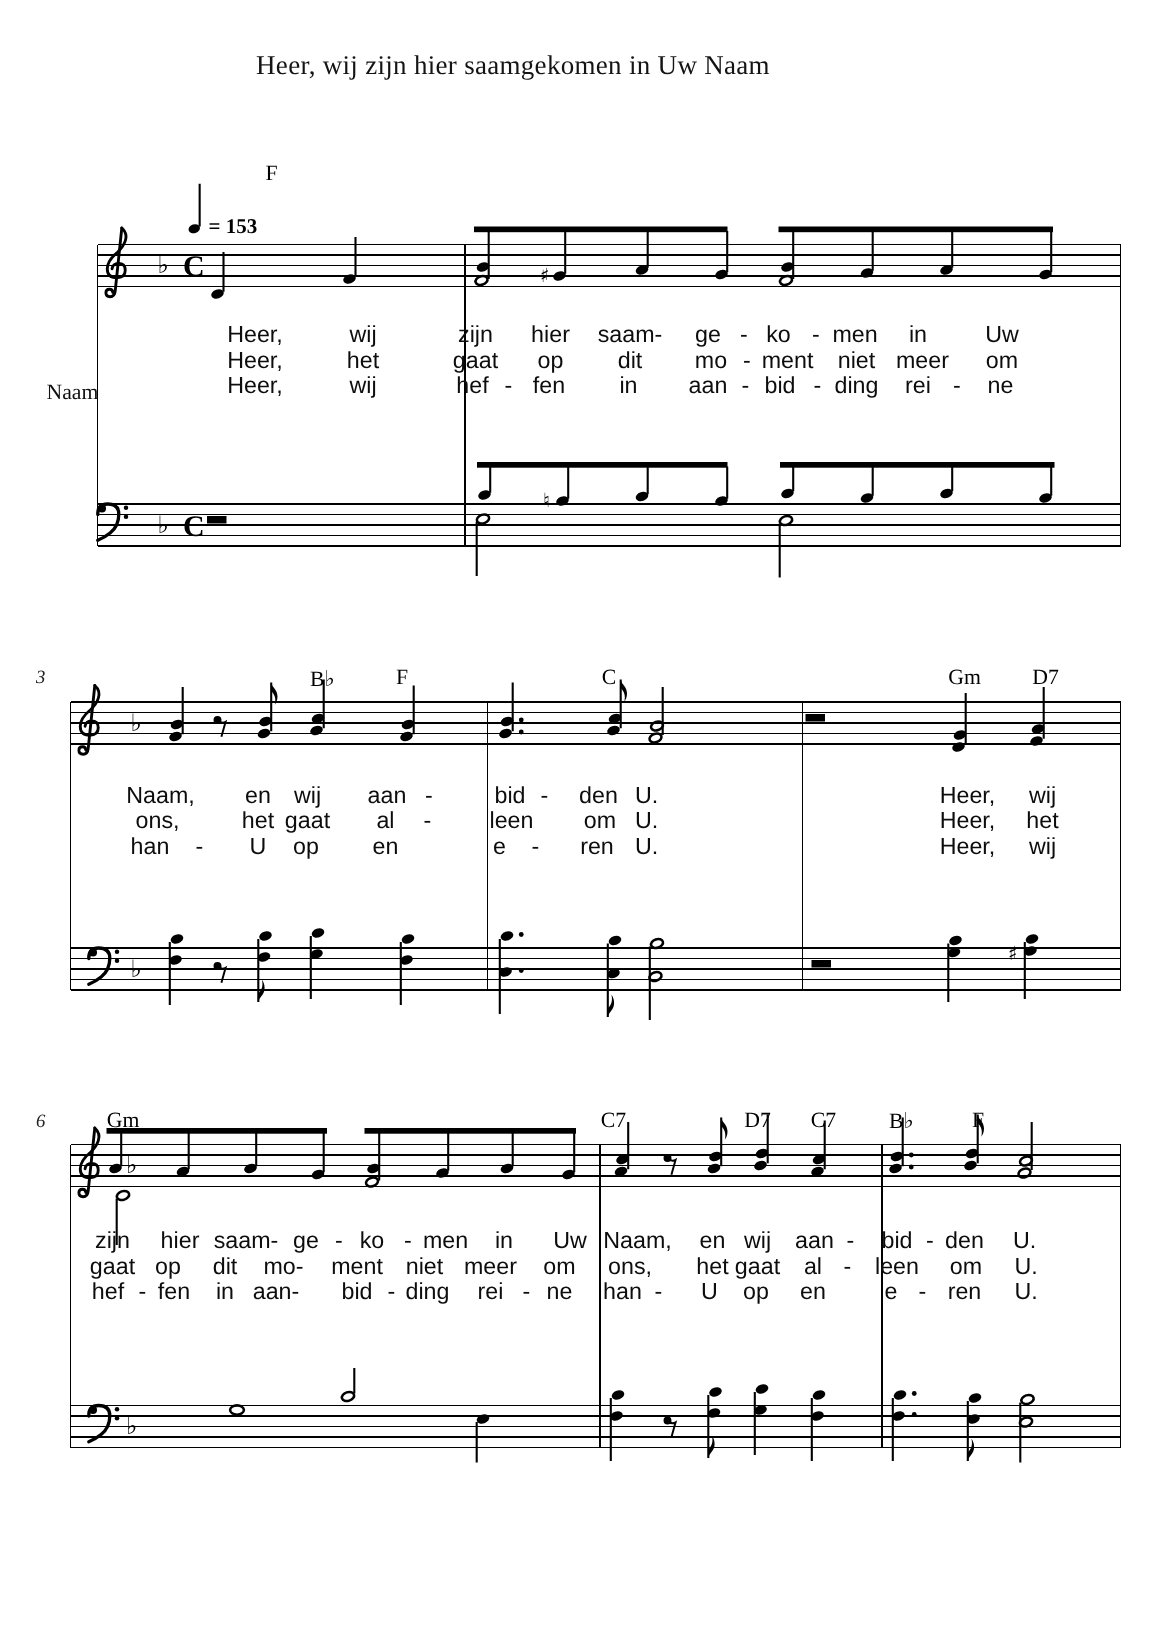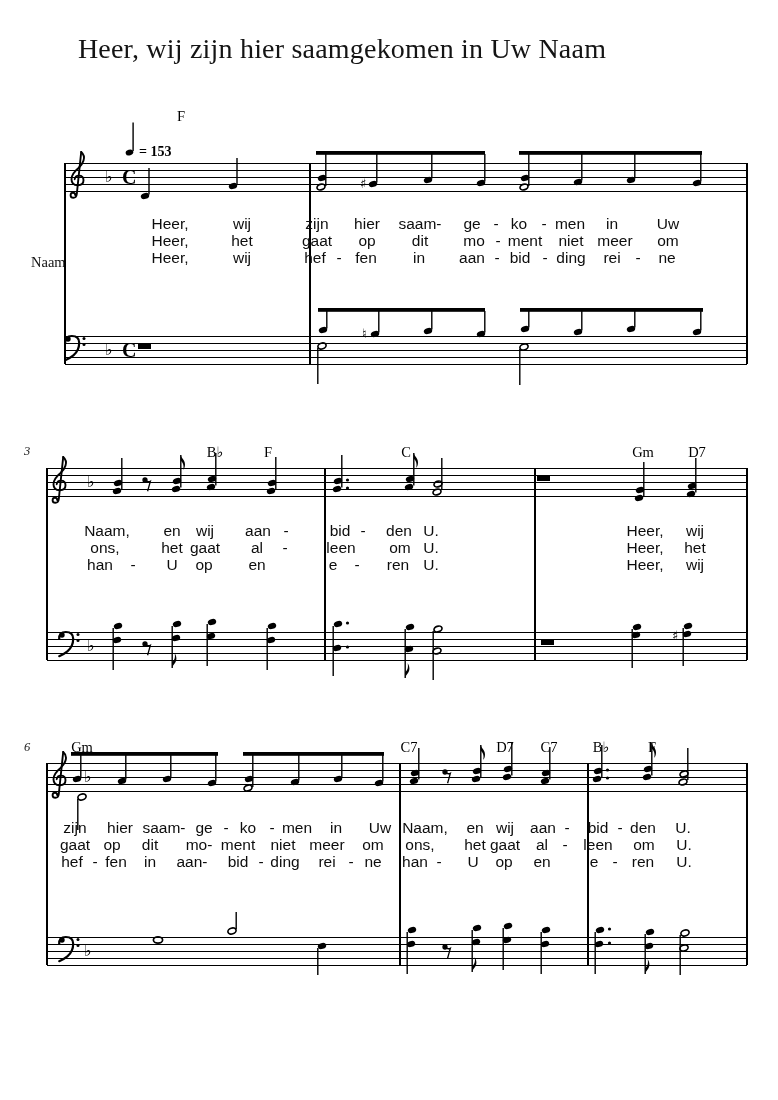--- a/index.html
+++ b/index.html
@@ -1,17 +1,17 @@
 <!DOCTYPE html>
 <html><head>
 <meta charset="utf-8">
 <style>
   html,body{margin:0;padding:0;background:#fff;}
   #page{position:relative;width:778px;height:1100px;background:#fff;font-family:"Liberation Serif",serif;overflow:hidden;}
-  #title{position:absolute;left:0;top:33px;width:684px;text-align:center;font-size:28px;color:#141414;letter-spacing:.2px;}
+  #title{position:absolute;left:0;top:33px;width:684px;text-align:center;font-size:18px;color:#141414;letter-spacing:.2px;}
   #instrument{position:absolute;left:31px;top:254px;font-size:14.5px;color:#111;}
   #tempo-text{position:absolute;left:139px;top:144px;font-size:14px;font-weight:bold;color:#000;}
   .mnum{position:absolute;font-size:12.5px;font-style:italic;color:#222;}
   .chord{position:absolute;transform:translateX(-50%);font-size:14.5px;color:#000;white-space:nowrap;}
   .lrow{position:absolute;left:0;width:652px;height:17px;}
   .syl{position:absolute;top:0;transform:translateX(-50%);font-family:"Liberation Sans",sans-serif;font-size:15.5px;color:#0d0d0d;white-space:nowrap;line-height:1.05;}
   svg{position:absolute;left:0;top:0;}
   .sl,.bl{stroke:#000;shape-rendering:crispEdges;}
   .sl{stroke-width:1;}
   .bl{stroke-width:1.3;}
@@ -490,40 +490,40 @@
       <span class="syl" style="left:567px">-</span>
       <span class="syl" style="left:598px">bid</span>
       <span class="syl" style="left:620px">-</span>
       <span class="syl" style="left:643px">den</span>
       <span class="syl" style="left:683px">U.</span>
   </div>
   <div class="lrow" style="top:837px">
     <span class="syl" style="left:75px">gaat</span>
       <span class="syl" style="left:112px">op</span>
       <span class="syl" style="left:150px">dit</span>
-      <span class="syl" style="left:199px">mo-</span>
+      <span class="syl" style="left:189px">mo-</span>
       <span class="syl" style="left:238px">ment</span>
       <span class="syl" style="left:283px">niet</span>
       <span class="syl" style="left:327px">meer</span>
       <span class="syl" style="left:373px">om</span>
       <span class="syl" style="left:420px">ons,</span>
       <span class="syl" style="left:475px">het</span>
       <span class="syl" style="left:505px">gaat</span>
       <span class="syl" style="left:542px">al</span>
       <span class="syl" style="left:565px">-</span>
       <span class="syl" style="left:598px">leen</span>
       <span class="syl" style="left:644px">om</span>
       <span class="syl" style="left:684px">U.</span>
   </div>
   <div class="lrow" style="top:854px">
     <span class="syl" style="left:72px">hef</span>
       <span class="syl" style="left:95px">-</span>
       <span class="syl" style="left:116px">fen</span>
       <span class="syl" style="left:150px">in</span>
-      <span class="syl" style="left:192px">aan-</span>
+      <span class="syl" style="left:184px">aan-</span>
       <span class="syl" style="left:238px">bid</span>
       <span class="syl" style="left:261px">-</span>
       <span class="syl" style="left:285px">ding</span>
       <span class="syl" style="left:327px">rei</span>
       <span class="syl" style="left:351px">-</span>
       <span class="syl" style="left:373px">ne</span>
       <span class="syl" style="left:415px">han</span>
       <span class="syl" style="left:439px">-</span>
       <span class="syl" style="left:473px">U</span>
       <span class="syl" style="left:504px">op</span>

